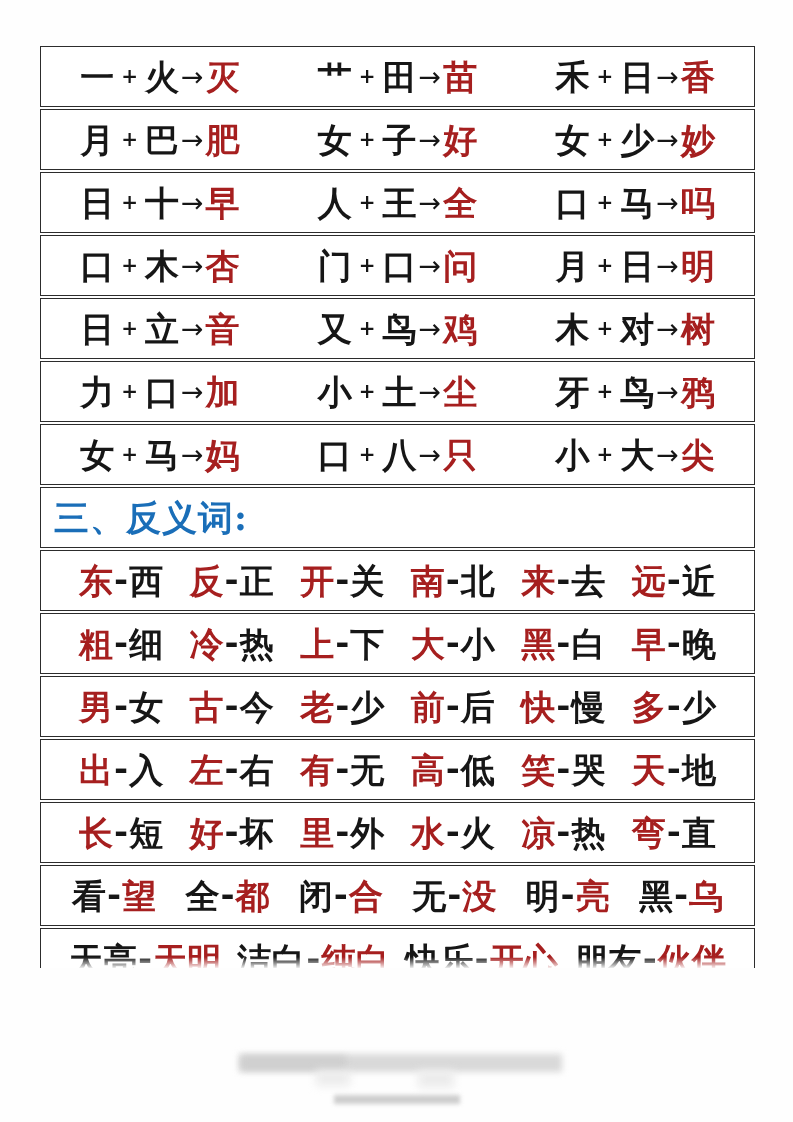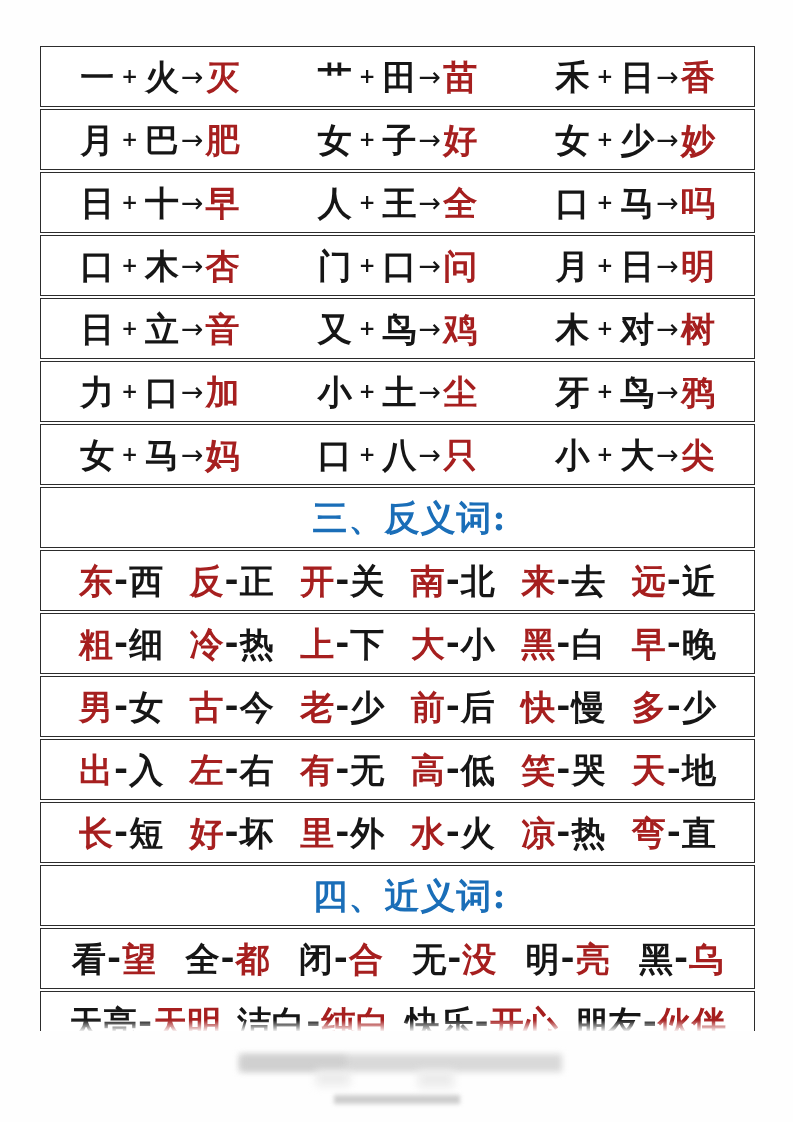--- a/index.html
+++ b/index.html
@@ -49,23 +49,22 @@
   .op-arrow {
     font-size: 27px;
     font-weight: 500;
     margin: 0 2px;
     font-family: "DejaVu Sans", sans-serif;
   }
   .red { color: var(--red, #a61f1f); }
   .header-row {
     color: var(--blue, #1a6eb8);
     font-size: 35px;
-    padding-left: 24px;
+    padding-left: 13px;
     letter-spacing: 1px;
-    justify-content: center;
   }
   .pairs-row {
     justify-content: space-between;
     padding: 0 38px;
   }
   .pairs-row.syn { padding: 0 31px; }
   .pair { display: flex; align-items: center; white-space: nowrap; }
   .dash {
     margin: 0 1px;
     font-weight: bold;
@@ -471,23 +470,20 @@
             <span>热</span>
           </div>
           <div class="pair">
             <span class="red">弯</span>
             <span class="dash">-</span>
             <span>直</span>
           </div>
         </div>
       </div>
 
-    <div class="row header-row">
-      <span>四、近义词:</span>
-    </div>
 
     <div id="synonym-rows">
         <div class="row pairs-row syn">
           <div class="pair">
             <span>看</span>
             <span class="dash">-</span>
             <span class="red">望</span>
           </div>
           <div class="pair">
             <span>全</span>

